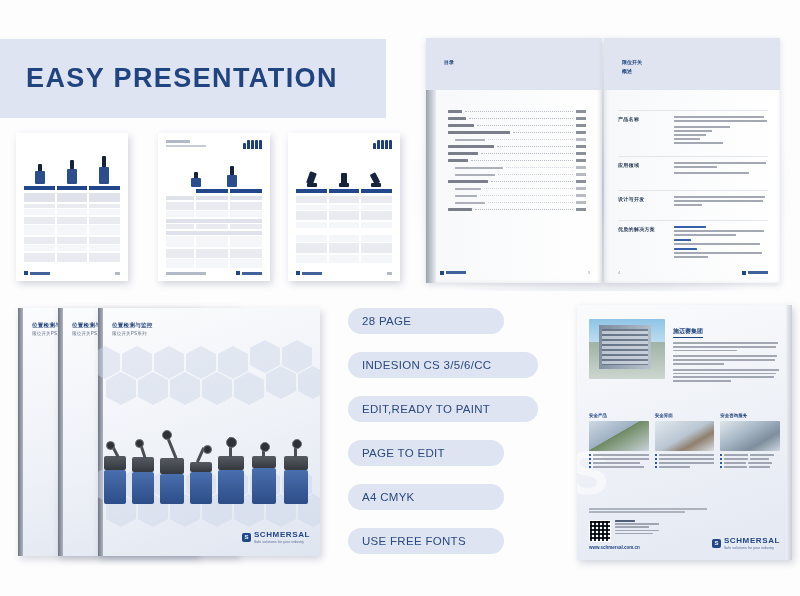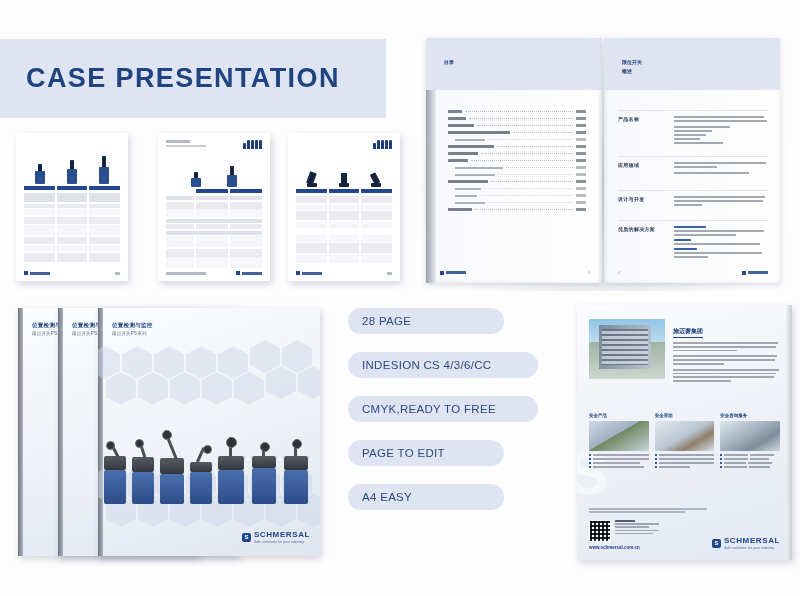--- a/index.html
+++ b/index.html
@@ -134,21 +134,21 @@
     background-blend-mode:multiply;border:1px solid #fff;}
   .qr-meta .bl{height:1.6px;background:#8d93a0;margin-bottom:1.6px;width:44px;opacity:.8;}
   .bc-url{font-size:4.5px;color:#1f4380;font-weight:bold;margin-top:3px;}
 </style>
 </head>
 <body>
 
 <div id="stage">
 
   <div id="title-banner">
-    <div id="title-text">CASE PRESENTATION</div>
+    <div id="title-text">EASY PRESENTATION</div>
   </div>
 
   <div class="sheet ds" style="left:16px;top:133px;width:112px;height:148px;">
     <div class="ds-inner">
       <div class="prodrow" style="margin-top:18px;">
         <div class="prod">
             <div class="cap" style="height:7px;bottom:13px;"></div>
             <div class="body" style="height:13px;"></div>
           </div>
         <div class="prod">
@@ -641,30 +641,33 @@
         <div class="bt">Safe solutions for your industry</div>
       </div>
     </div>
   </div>
 
   <div id="pills">
     <div class="pill p1">
       <span>28 PAGE</span>
     </div>
     <div class="pill p2">
-      <span>INDESION CS 4/3/6/CC</span>
+      <span>INDESION CS 3/5/6/CC</span>
     </div>
     <div class="pill p3">
-      <span>CMYK,READY TO FREE</span>
+      <span>EDIT,READY TO PAINT</span>
     </div>
     <div class="pill p4">
       <span>PAGE TO EDIT</span>
     </div>
     <div class="pill p5">
-      <span>A4 EASY</span>
+      <span>A4 CMYK</span>
+    </div>
+    <div class="pill p6">
+      <span>USE FREE FONTS</span>
     </div>
   </div>
 
   <div class="sheet" id="backcover">
     <div class="spine-edge"></div>
     <div class="bc-watermark">S</div>
 
     <div class="bc-top">
       <div class="bc-photo">
           <div class="bld"></div>

